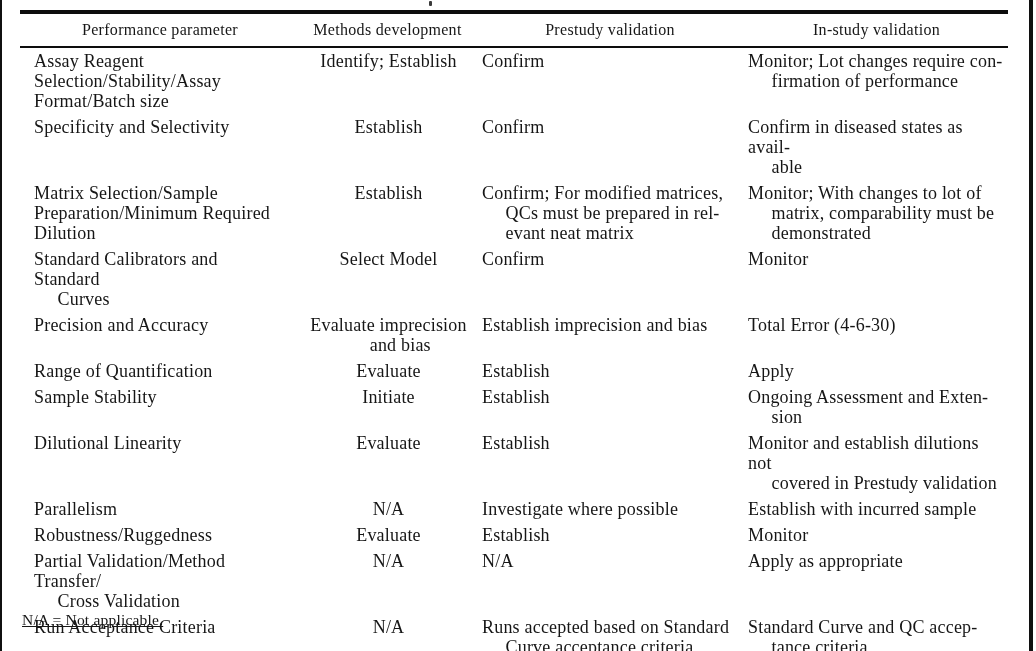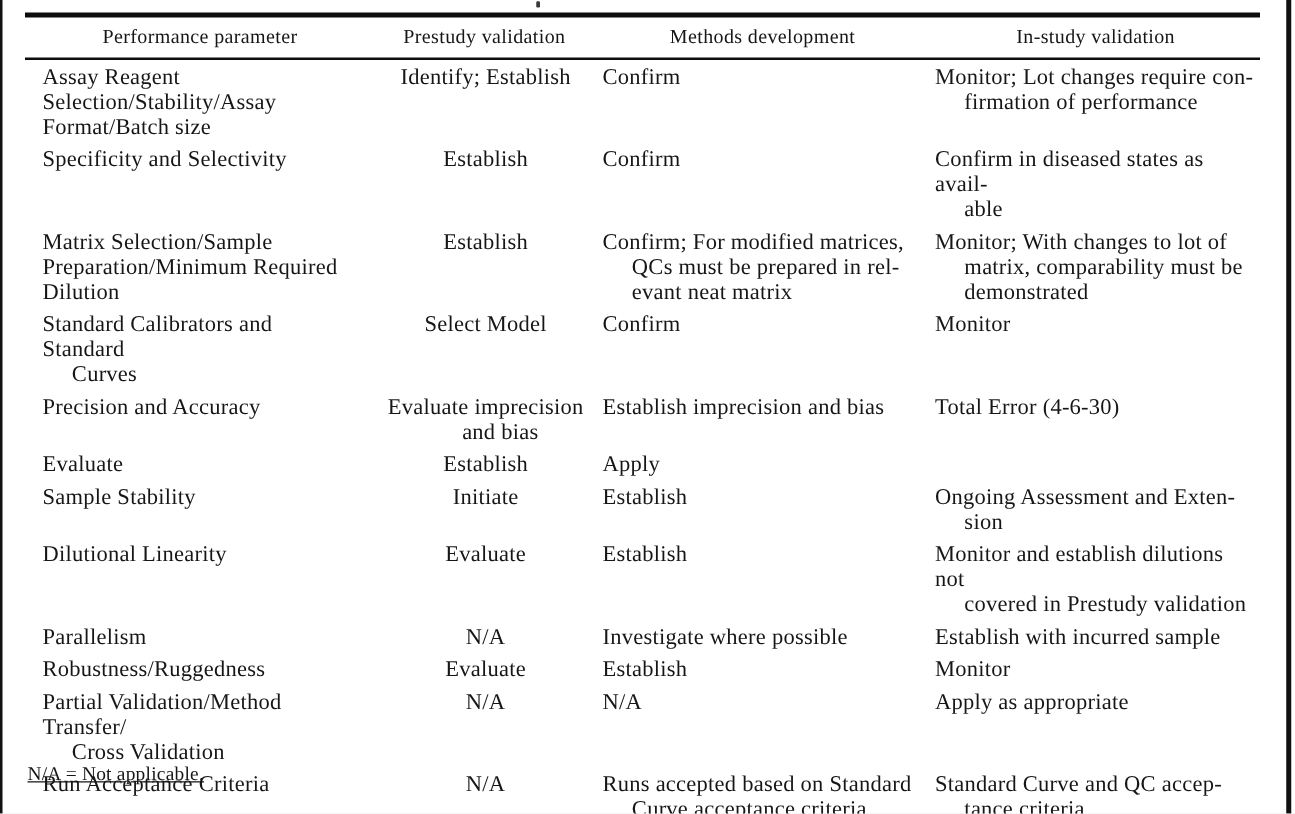--- a/index.html
+++ b/index.html
@@ -42,22 +42,22 @@
 <div class="page">
   <div class="scan-edge scan-edge-left"></div>
   <div class="scan-edge scan-edge-right"></div>
   <div class="scan-speck"></div>
 
   <div class="table">
     <div class="rule rule-thick"></div>
 
     <div class="tr thead">
       <div class="th">Performance parameter</div>
+      <div class="th">Methods development</div>
       <div class="th">Prestudy validation</div>
-      <div class="th">Methods development</div>
       <div class="th">In-study validation</div>
     </div>
 
     <div class="rule rule-thin"></div>
 
     <div class="tbody">
   <div class="tr">
     <div class="td">Assay Reagent
 Selection/Stability/Assay
 Format/Batch size</div>
@@ -98,20 +98,21 @@
 
   <div class="tr">
     <div class="td">Precision and Accuracy</div>
     <div class="td">Evaluate imprecision
 &nbsp;&nbsp;&nbsp;&nbsp;&nbsp;and bias</div>
     <div class="td">Establish imprecision and bias</div>
     <div class="td">Total Error (4-6-30)</div>
   </div>
 
   <div class="tr">
+    <div class="td">Range of Quantification</div>
     <div class="td">Evaluate</div>
     <div class="td">Establish</div>
     <div class="td">Apply</div>
   </div>
 
   <div class="tr">
     <div class="td">Sample Stability</div>
     <div class="td">Initiate</div>
     <div class="td">Establish</div>
     <div class="td">Ongoing Assessment and Exten-

